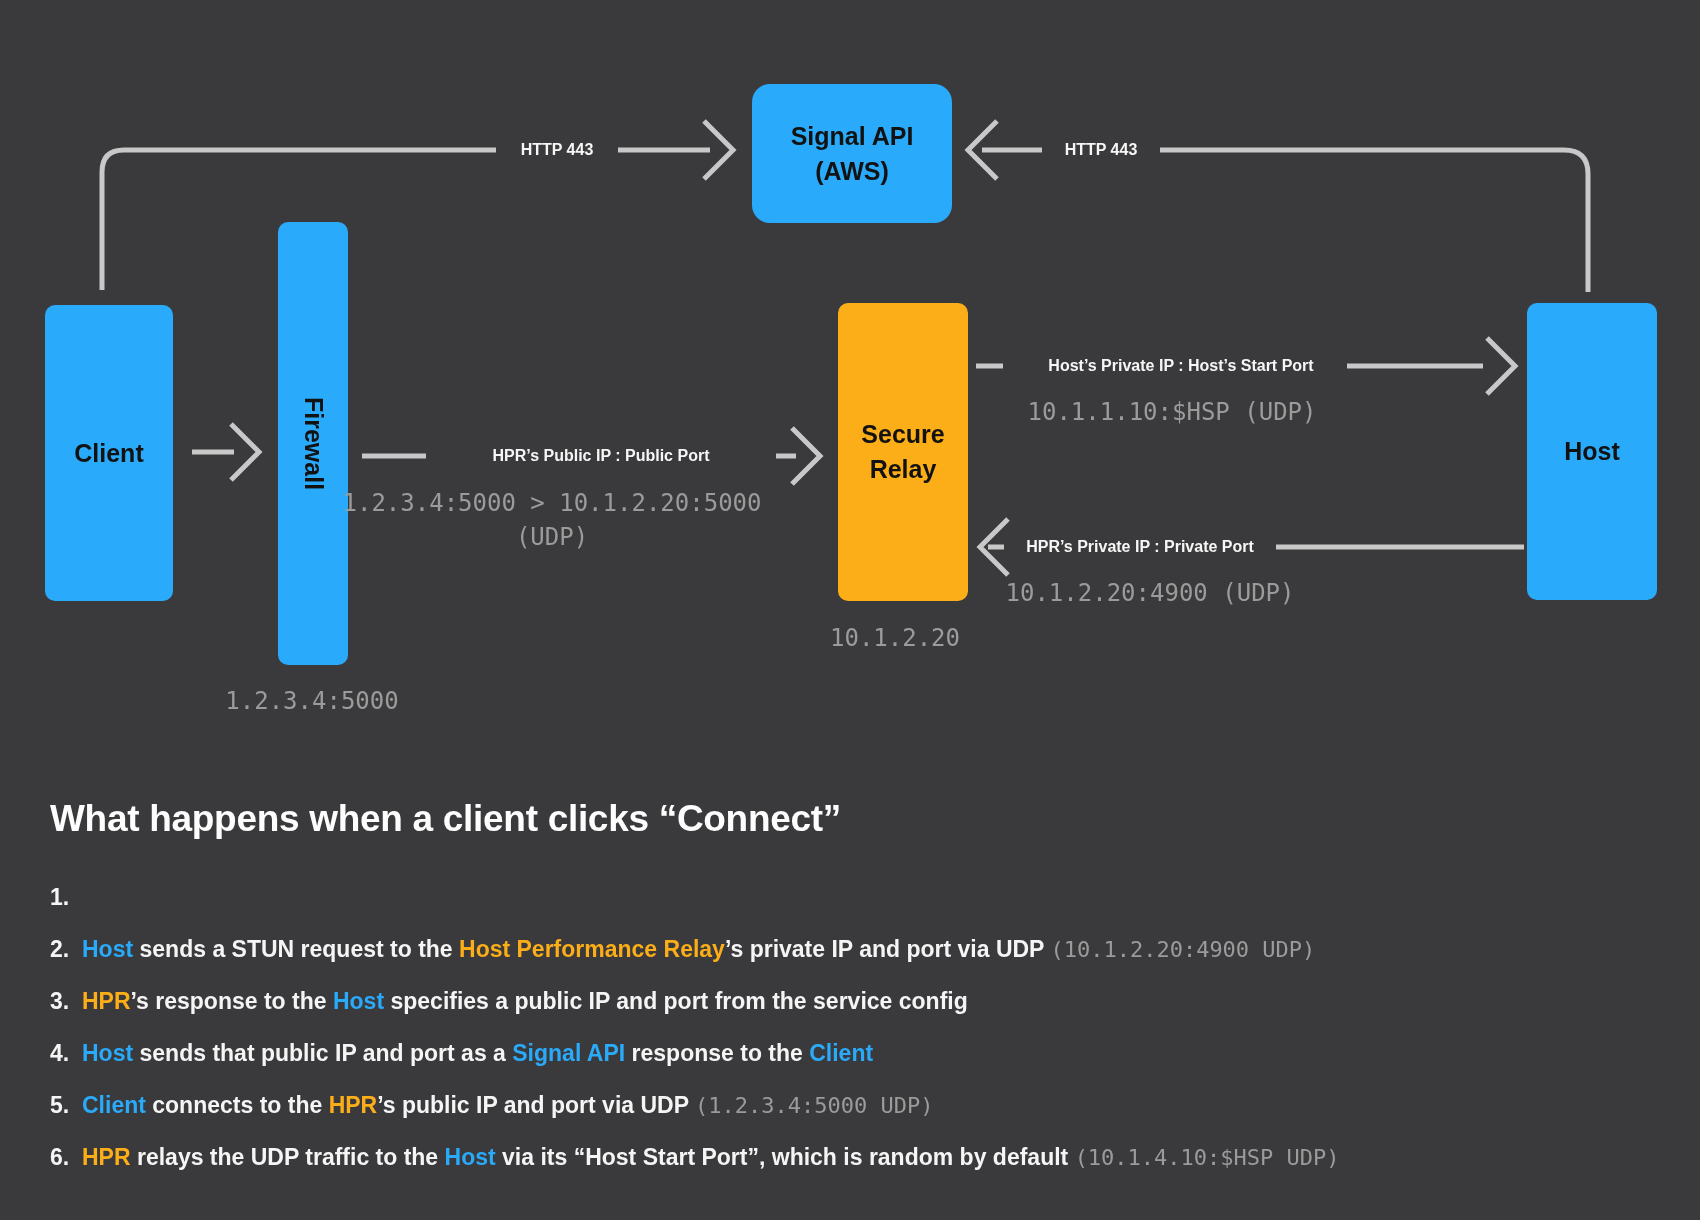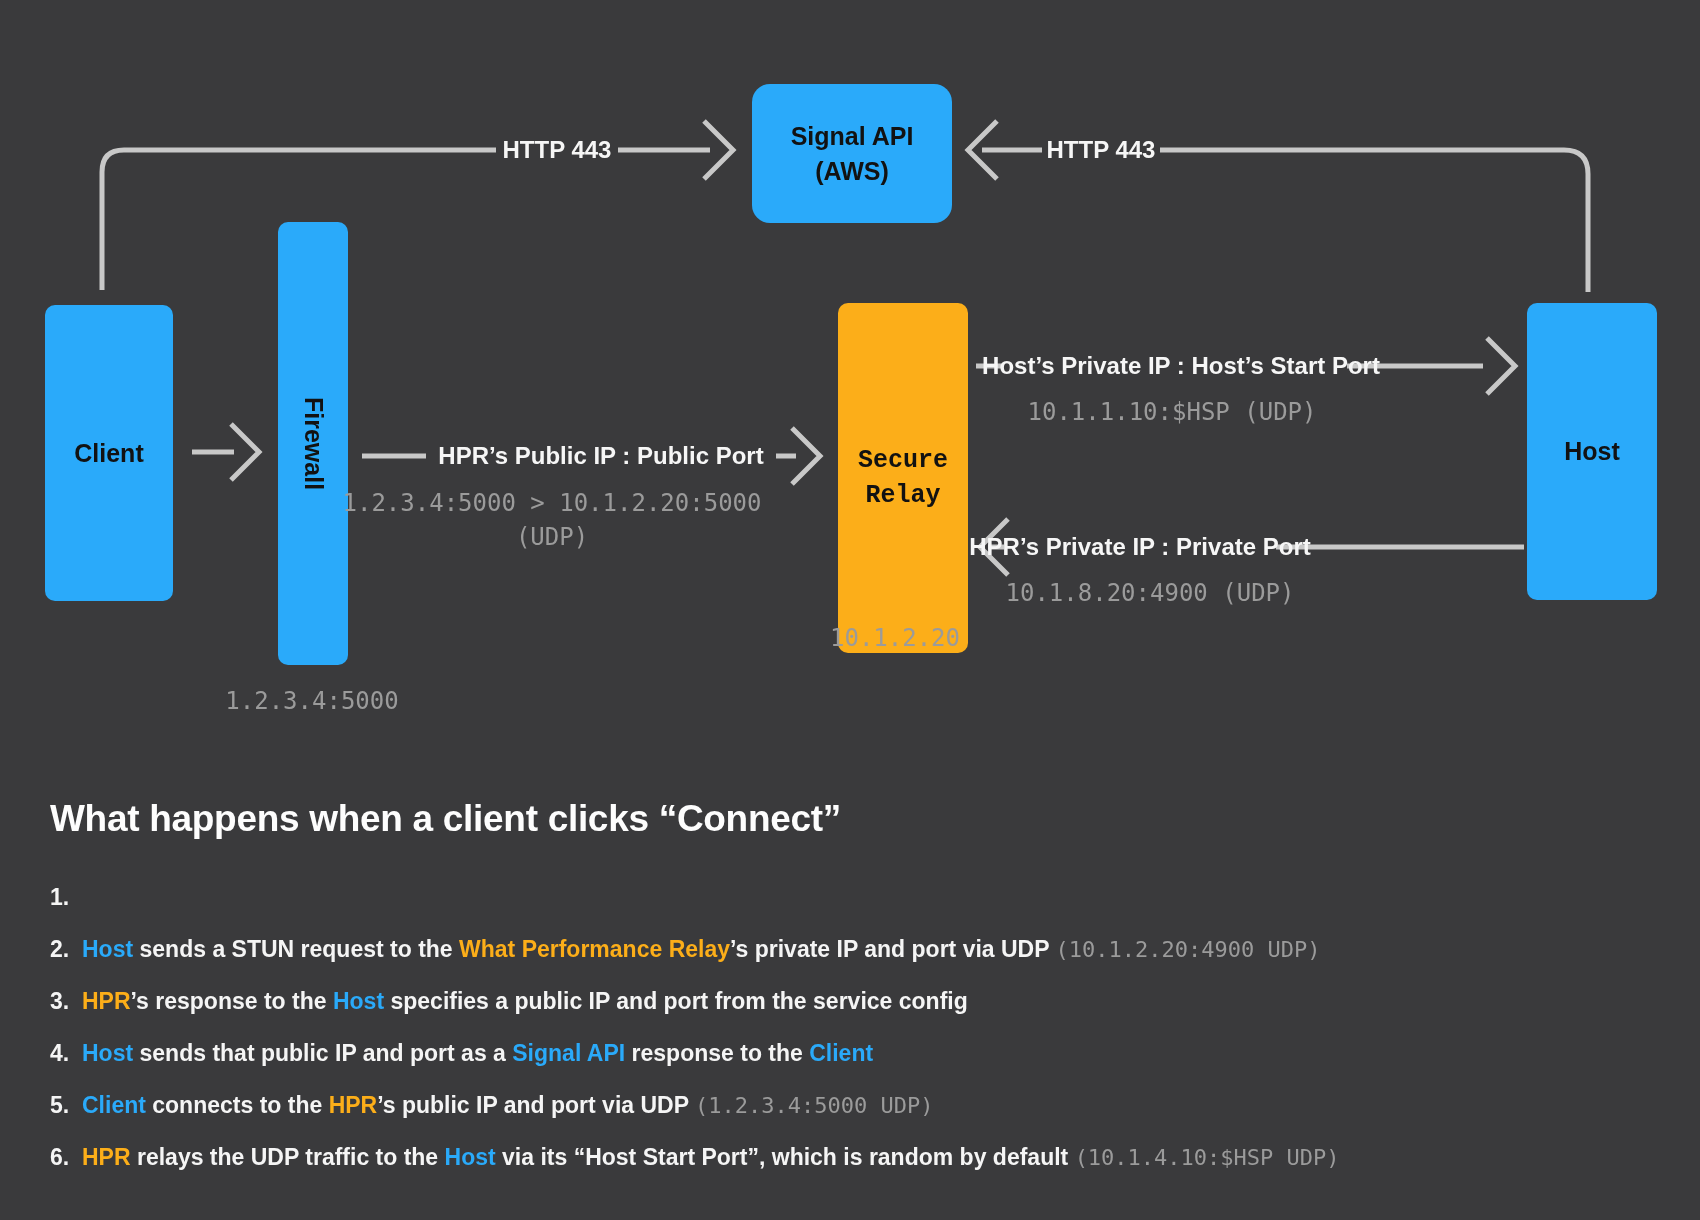--- a/index.html
+++ b/index.html
@@ -31,31 +31,31 @@
     font-size: 25px;
     line-height: 1.4;
     text-align: center;
   }
   .node.blue { background: var(--blue); }
   .node.orange { background: var(--orange); }
 
   .node-signal-api { left: 752px; top: 84px; width: 200px; height: 139px; border-radius: 18px; }
   .node-client     { left: 45px;  top: 305px; width: 128px; height: 296px; border-radius: 10px; }
   .node-firewall   { left: 278px; top: 222px; width: 70px;  height: 443px; border-radius: 10px; }
-  .node-relay      { left: 838px; top: 303px; width: 130px; height: 350px; border-radius: 10px; font-family: Liberation Mono, monospace; }
+  .node-relay      { left: 838px; top: 303px; width: 130px; height: 298px; border-radius: 10px; }
   .node-host       { left: 1527px; top: 303px; width: 130px; height: 297px; border-radius: 10px; }
 
   .vlabel { writing-mode: vertical-rl; }
 
   .edge-label {
     position: absolute;
     transform: translate(-50%, -50%);
     color: #f6f6f6;
     font-weight: bold;
-    font-size: 24px;
+    font-size: 16px;
     white-space: nowrap;
   }
   .mono-label {
     position: absolute;
     transform: translate(-50%, -50%);
     color: var(--mono);
     font-family: "DejaVu Sans Mono", monospace;
     font-size: 24px;
     white-space: nowrap;
   }
@@ -153,35 +153,35 @@
   <div class="edge-label" style="left:1101px; top:150px;">HTTP 443</div>
 
   <div class="edge-label" style="left:601px; top:456px;">HPR’s Public IP : Public Port</div>
   <div class="mono-label" style="left:552px; top:503px;">1.2.3.4:5000 &gt; 10.1.2.20:5000</div>
   <div class="mono-label" style="left:552px; top:537px;">(UDP)</div>
 
   <div class="edge-label" style="left:1181px; top:366px;">Host’s Private IP : Host’s Start Port</div>
   <div class="mono-label" style="left:1172px; top:412px;">10.1.1.10:$HSP (UDP)</div>
 
   <div class="edge-label" style="left:1140px; top:547px;">HPR’s Private IP : Private Port</div>
-  <div class="mono-label" style="left:1150px; top:593px;">10.1.8.20:4900 (UDP)</div>
+  <div class="mono-label" style="left:1150px; top:593px;">10.1.2.20:4900 (UDP)</div>
 
   <div class="mono-label" style="left:312px; top:701px;">1.2.3.4:5000</div>
   <div class="mono-label" style="left:895px; top:638px;">10.1.2.20</div>
 
 </div>
 
 <div class="heading">What happens when a client clicks “Connect”</div>
 <ol class="steps">
     <li class="step">
       <span class="num">1.</span>
     </li>
     <li class="step">
       <span class="num">2.</span>
-      <span><span class="seg-blue">Host</span><span class="seg-white"> sends a STUN request to the </span><span class="seg-orange">What Performance Relay</span><span class="seg-white">’s private IP and port via UDP </span><span class="seg-mono">(10.1.2.20:4900 UDP)</span></span>
+      <span><span class="seg-blue">Host</span><span class="seg-white"> sends a STUN request to the </span><span class="seg-orange">Host Performance Relay</span><span class="seg-white">’s private IP and port via UDP </span><span class="seg-mono">(10.1.2.20:4900 UDP)</span></span>
     </li>
     <li class="step">
       <span class="num">3.</span>
       <span><span class="seg-orange">HPR</span><span class="seg-white">’s response to the </span><span class="seg-blue">Host</span><span class="seg-white"> specifies a public IP and port from the service config</span></span>
     </li>
     <li class="step">
       <span class="num">4.</span>
       <span><span class="seg-blue">Host</span><span class="seg-white"> sends that public IP and port as a </span><span class="seg-blue">Signal API</span><span class="seg-white"> response to the </span><span class="seg-blue">Client</span></span>
     </li>
     <li class="step">

